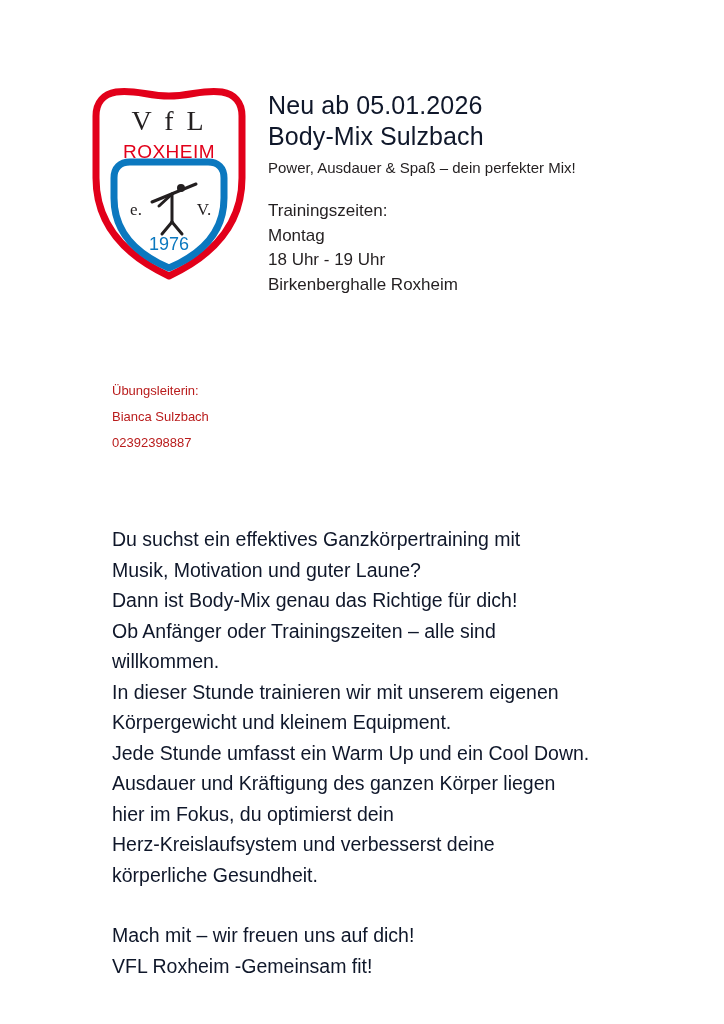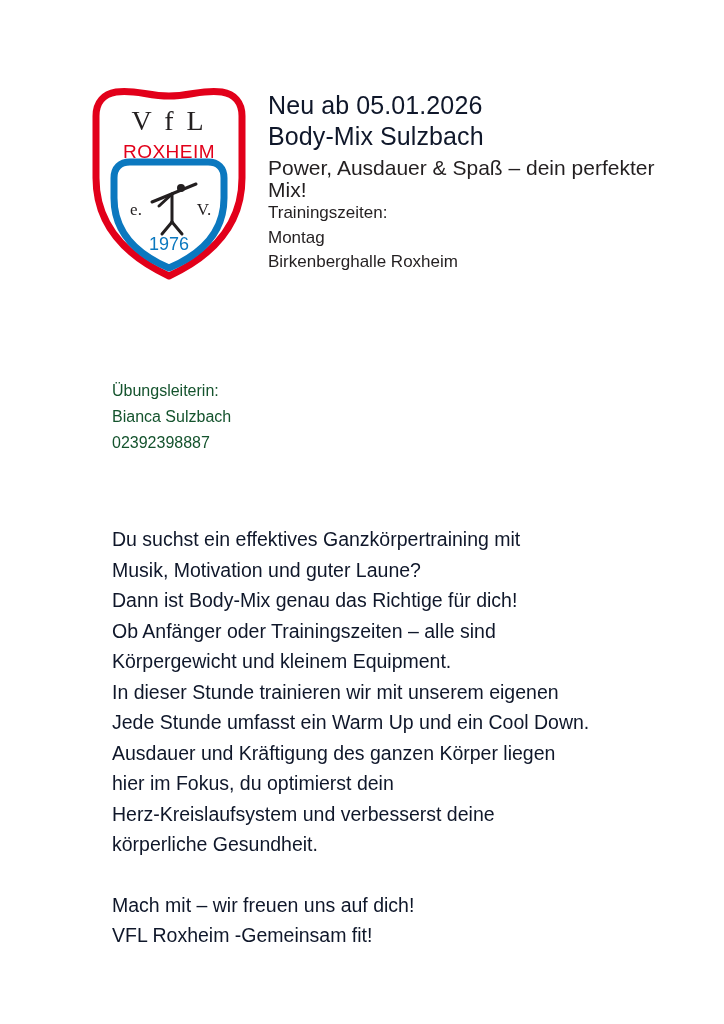--- a/index.html
+++ b/index.html
@@ -52,41 +52,42 @@
   }
 
   .title-line {
     font-size: 25px;
     line-height: 31px;
     color: #0f172a;
     font-weight: normal;
     letter-spacing: 0.1px;
   }
   .subtitle-line {
-    font-size: 21px;
+    font-size: 15px;
     line-height: 22px;
     margin-top: 5px;
     color: #231f20;
   }
 
   .times-block {
+    margin-top: 20px;
     font-size: 17px;
     line-height: 24.5px;
     color: #231f20;
   }
 
   
   .trainer {
     position: absolute;
     left: 112px;
     top: 378px;
     width: 500px;
-    font-size: 16px;
+    font-size: 13px;
     line-height: 26px;
-    color: #14532d;
+    color: #b91c1c;
   }
 
   
   .body-text {
     position: absolute;
     left: 112px;
     top: 524px;
     width: 580px;
     font-size: 19.5px;
     line-height: 30.5px;
@@ -140,38 +141,40 @@
     </div>
 
     <div class="header-text">
       <div class="title-line">Neu ab 05.01.2026</div>
       <div class="title-line">Body-Mix Sulzbach</div>
       <div class="subtitle-line">Power, Ausdauer &amp; Spaß – dein perfekter Mix!</div>
 
       <div class="times-block">
         <div>Trainingszeiten:</div>
         <div>Montag</div>
+        <div>18 Uhr - 19 Uhr</div>
         <div>Birkenberghalle Roxheim</div>
       </div>
     </div>
   </div>
 
   <div class="trainer">
     <div>Übungsleiterin:</div>
     <div>Bianca Sulzbach</div>
     <div>02392398887</div>
   </div>
 
   <div class="body-text">
     <p class="nowrap-line">Du suchst ein effektives Ganzkörpertraining mit</p>
     <p class="nowrap-line">Musik, Motivation und guter Laune?</p>
     <p class="nowrap-line">Dann ist Body-Mix genau das Richtige für dich!</p>
     <p class="nowrap-line">Ob Anfänger oder Trainingszeiten – alle sind</p>
+    <p class="nowrap-line">willkommen.</p>
+    <p class="nowrap-line">In dieser Stunde trainieren wir mit unserem eigenen</p>
     <p class="nowrap-line">Körpergewicht und kleinem Equipment.</p>
-    <p class="nowrap-line">In dieser Stunde trainieren wir mit unserem eigenen</p>
     <p class="nowrap-line">Jede Stunde umfasst ein Warm Up und ein Cool Down.</p>
     <p class="nowrap-line">Ausdauer und Kräftigung des ganzen Körper liegen</p>
     <p class="nowrap-line">hier im Fokus, du optimierst dein</p>
     <p class="nowrap-line">Herz-Kreislaufsystem und verbesserst deine</p>
     <p class="nowrap-line">körperliche Gesundheit.</p>
     <div class="gap"></div>
     <p class="nowrap-line">Mach mit – wir freuen uns auf dich!</p>
     <p class="nowrap-line">VFL Roxheim -Gemeinsam fit!</p>
   </div>
 

